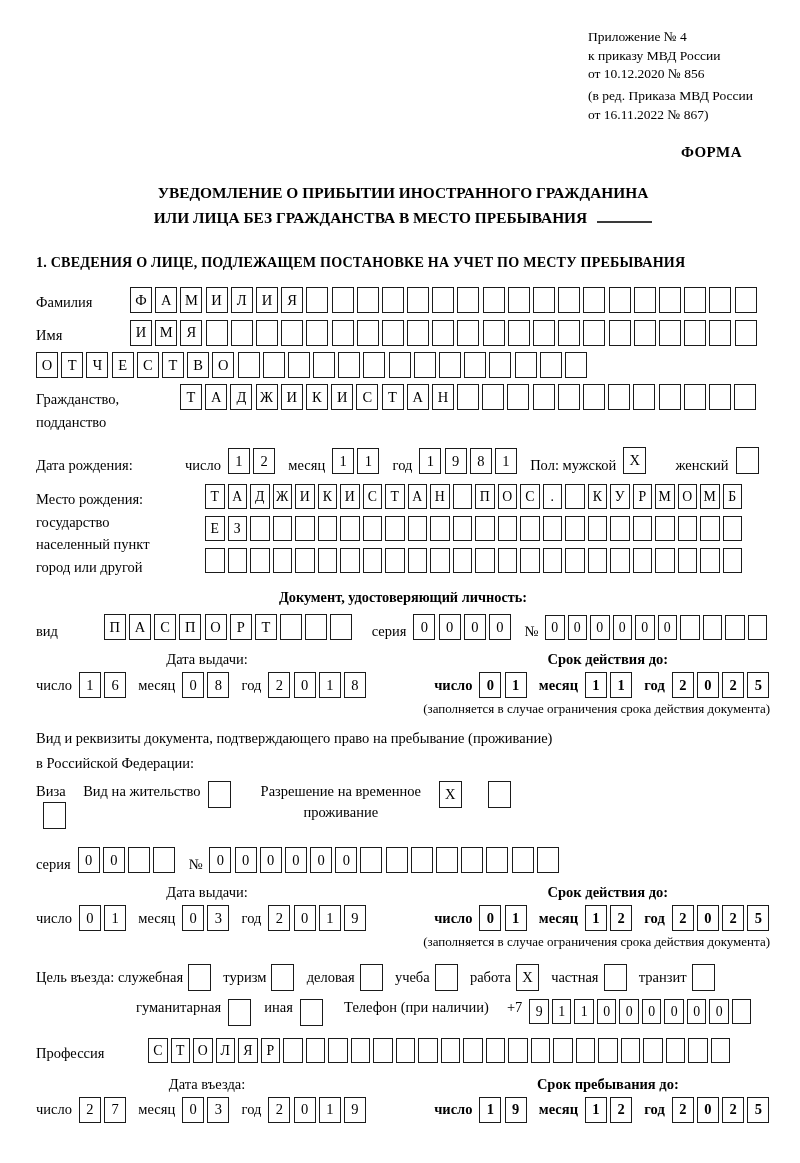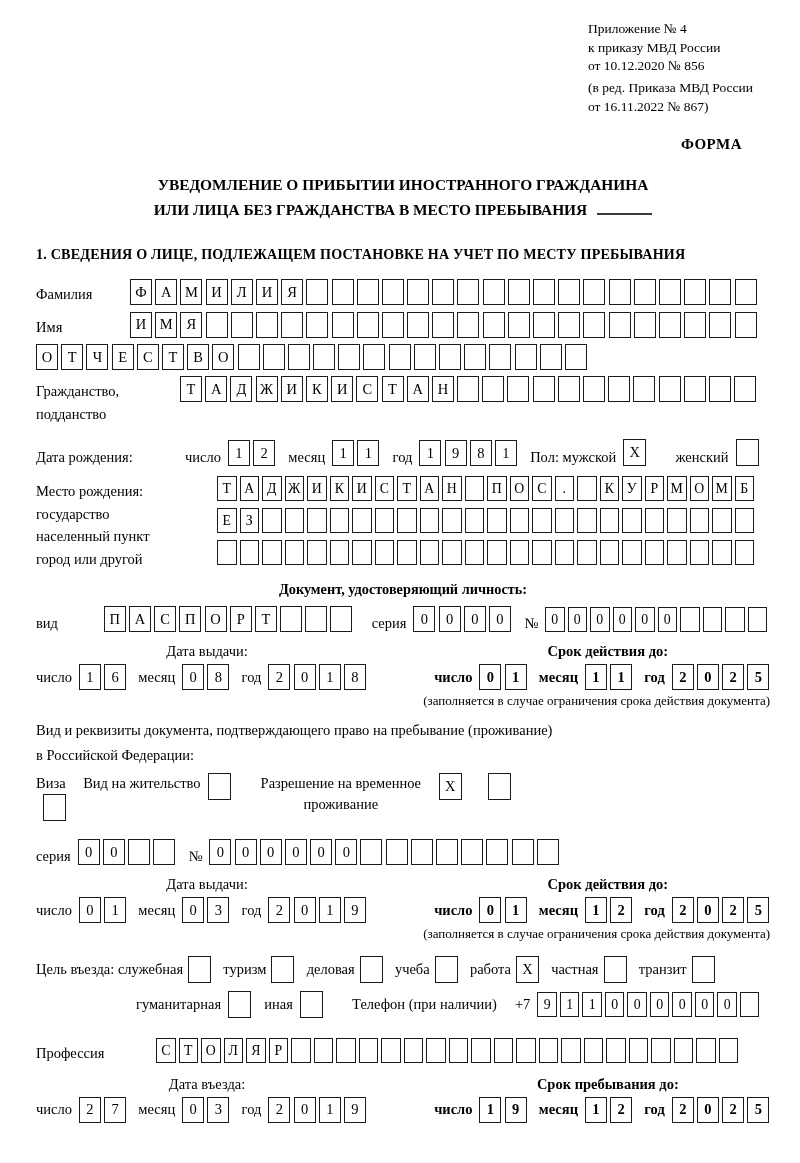--- a/index.html
+++ b/index.html
@@ -2,21 +2,21 @@
 <html><head>
 <meta charset="utf-8">
 <style>
   * { box-sizing: border-box; }
   html,body { margin:0; padding:0; }
   body {
     width:800px; height:1163px; background:#fff; color:#000;
     font-family:"Liberation Serif","DejaVu Serif",serif; font-size:14.5px;
     overflow:hidden;
   }
-  .page { padding:20px 30px 0 36px; width:800px; height:1163px; }
+  .page { padding:28px 30px 0 36px; width:800px; height:1163px; }
 
   
   .appendix { margin-left:552px; font-size:13.5px; line-height:1.38; }
   .appendix .grp2 { margin-top:3px; }
   .forma { text-align:right; padding-right:28px; font-weight:bold; font-size:15px; margin-top:20px; letter-spacing:0.5px; }
 
   .title { text-align:center; font-weight:bold; font-size:15.4px; margin-top:20px; line-height:1.6; }
   .t-underline { display:inline-block; width:55px; border-bottom:2px solid #3a3a3a; margin-left:10px; height:0.9em; }
 
   .section-h { font-weight:bold; font-size:14.1px; margin-top:24px; letter-spacing:0.2px; }
@@ -53,30 +53,30 @@
 
   .permits { display:flex; align-items:flex-start; margin-top:9px; }
   .permit { display:flex; align-items:flex-start; }
   .permit .ptxt { line-height:1.45; }
   .permit .ptxt.ctr { text-align:center; }
   .permit .cells { margin-left:7px; margin-top:0; }
   .pw180 { width:182px; } .pw172 { width:172px; }
   .mr14 { margin-right:14px;flex-direction:column; } .mr16 { margin-right:16px; }
 
   .inlinerow { display:flex; align-items:flex-end; }
-  .mt14 { margin-top:14px; } .mt10 { margin-top:10px;gap:12px; } .mt8 { margin-top:8px; }
-  .mt12 { margin-top:20px;gap:8px; } .mt18 { margin-top:18px; }
+  .mt14 { margin-top:14px; } .mt10 { margin-top:10px; } .mt8 { margin-top:8px; }
+  .mt12 { margin-top:12px; } .mt18 { margin-top:18px; }
   .ilbl { margin-right:7px; }
   .gap10 { margin-right:10px; }
   .gap26 { margin-right:26px; }
 
   .purpose { display:flex; align-items:center; margin-top:14px; }
   .purpose .plbl { margin-right:5px; }
   .purpose .cells { margin-right:9px; }
-  .phone-row { display:flex; align-items:center; margin-top:8px; margin-left:100px; }
+  .phone-row { display:flex; align-items:flex-start; margin-top:8px; margin-left:100px; }
 </style>
 </head>
 <body>
 
 <div class="page">
 
   <div class="appendix">
     <div>Приложение № 4</div>
     <div>к приказу МВД России</div>
     <div>от 10.12.2020 № 856</div>
@@ -554,21 +554,21 @@
 
   <div class="phone-row">
     <span class="plbl ilbl">гуманитарная</span>
     <div class="cells cbx gap10">
         <span class="cell"></span>
       </div>
     <span class="plbl ilbl">иная</span>
     <div class="cells cbx" style="margin-right:18px;">
         <span class="cell"></span>
       </div>
-    <span class="ilbl" style="margin-right:18px;margin-left:8px;">Телефон (при наличии)</span>
+    <span class="ilbl" style="margin-right:18px;">Телефон (при наличии)</span>
     <span class="ilbl">+7</span>
     <div class="cells sm">
         <span class="cell">9</span>
         <span class="cell">1</span>
         <span class="cell">1</span>
         <span class="cell">0</span>
         <span class="cell">0</span>
         <span class="cell">0</span>
         <span class="cell">0</span>
         <span class="cell">0</span>

